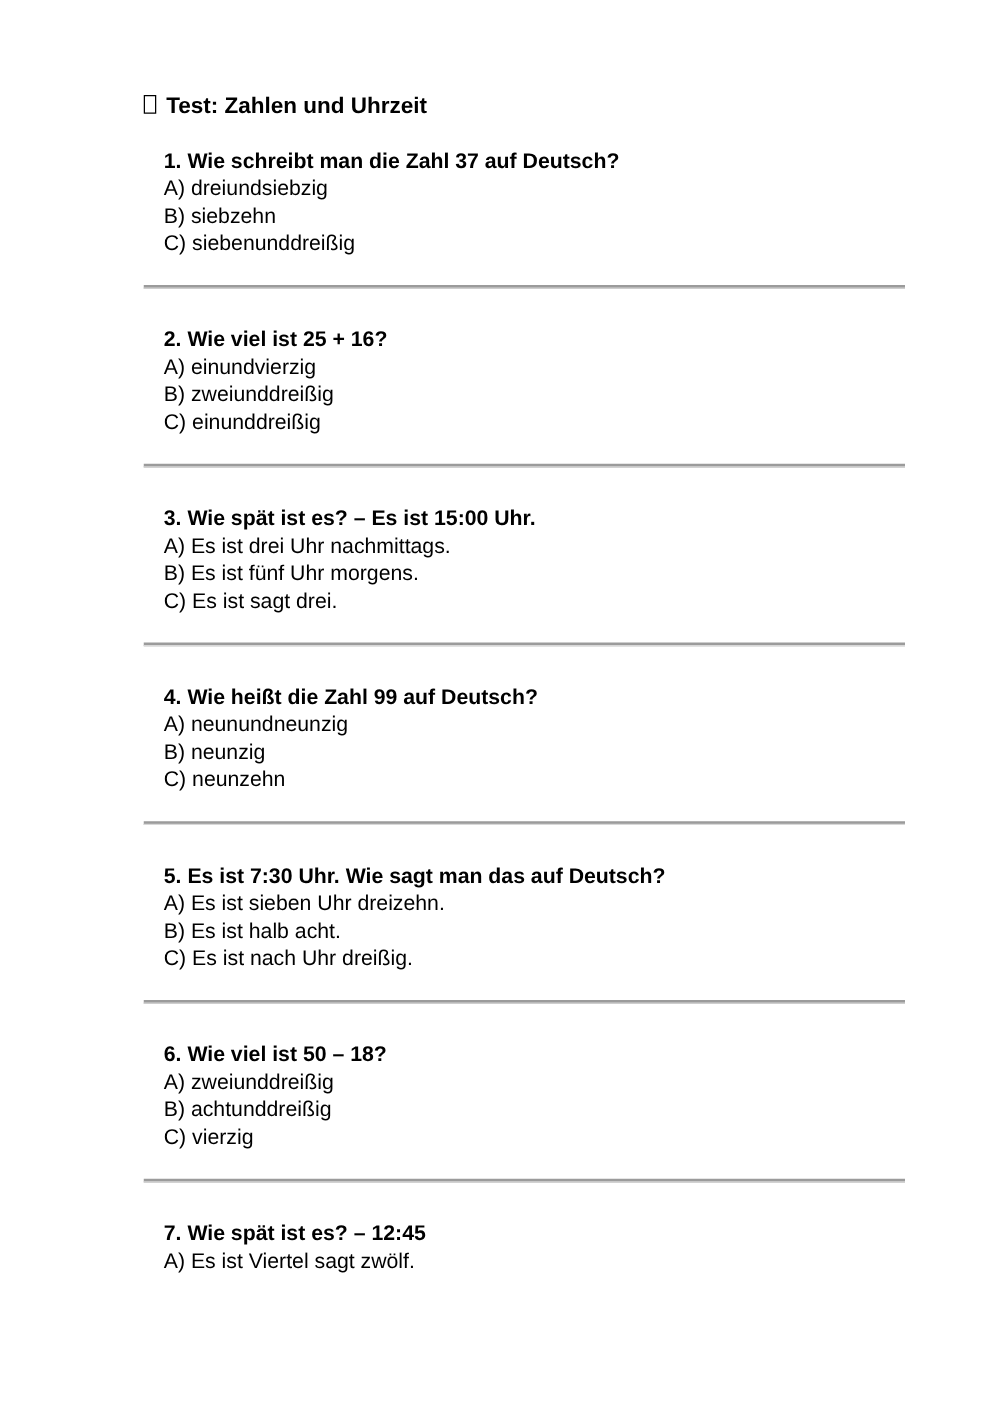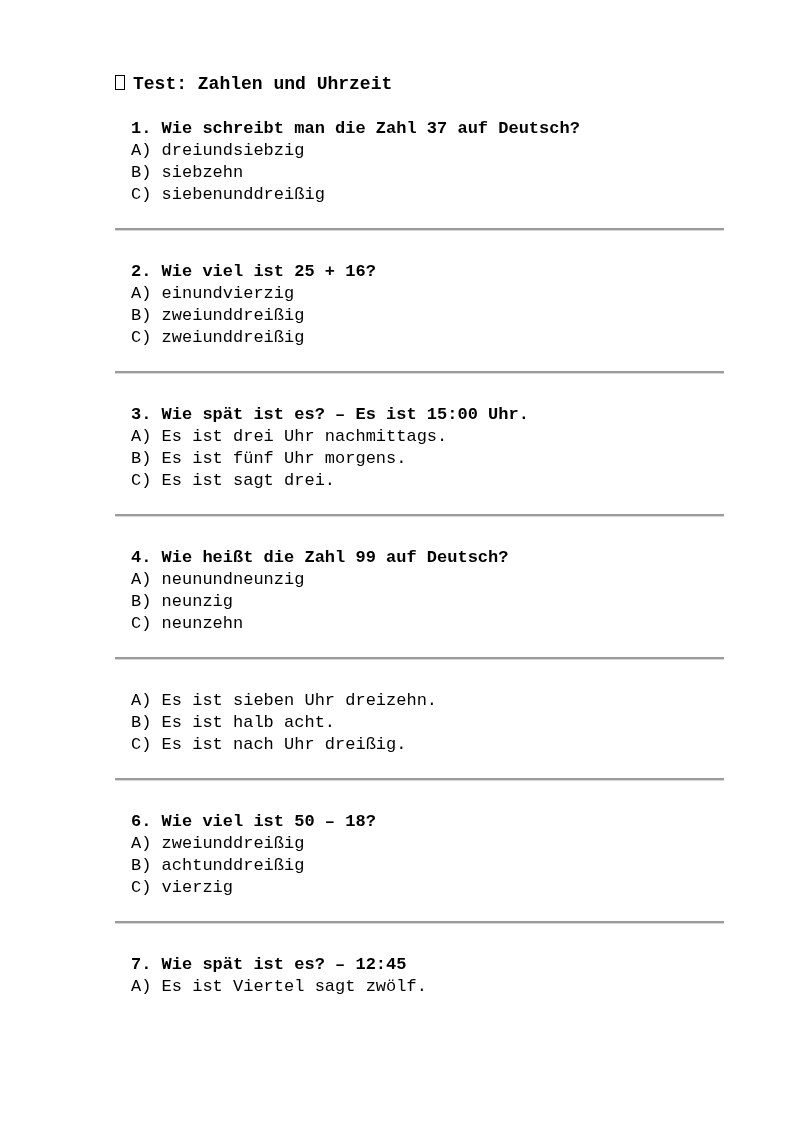--- a/index.html
+++ b/index.html
@@ -7,21 +7,21 @@
     padding: 0;
     background: #ffffff;
   }
   .page {
     position: relative;
     width: 800px;
     height: 1131px;
     box-sizing: border-box;
     background: #ffffff;
     padding: 73px 76px 0 115px;
-    font-family: Liberation Mono, monospace;
+    font-family: Liberation Sans, sans-serif;
     font-size: 17px;
     line-height: 22px;
     color: #000000;
     overflow: hidden;
   }
   .doc-title {
     font-weight: bold;
     font-size: 18px;
     line-height: 22px;
     margin: 0 0 23px 0;
@@ -66,38 +66,39 @@
     <div class="q-line q-heading">1. Wie schreibt man die Zahl 37 auf Deutsch?</div>
   <div class="q-line q-option">A) dreiundsiebzig</div>
         <div class="q-line q-option">B) siebzehn</div>
         <div class="q-line q-option">C) siebenunddreißig</div>
       </section>
 <hr class="divider">
   <section class="question">
     <div class="q-line q-heading">2. Wie viel ist 25 + 16?</div>
   <div class="q-line q-option">A) einundvierzig</div>
         <div class="q-line q-option">B) zweiunddreißig</div>
-        <div class="q-line q-option">C) zweiunddreißig</div>
+        <div class="q-line q-option">C) einunddreißig</div>
       </section>
 <hr class="divider">
   <section class="question">
     <div class="q-line q-heading">3. Wie spät ist es? – Es ist 15:00 Uhr.</div>
   <div class="q-line q-option">A) Es ist drei Uhr nachmittags.</div>
         <div class="q-line q-option">B) Es ist fünf Uhr morgens.</div>
         <div class="q-line q-option">C) Es ist sagt drei.</div>
       </section>
 <hr class="divider">
   <section class="question">
     <div class="q-line q-heading">4. Wie heißt die Zahl 99 auf Deutsch?</div>
   <div class="q-line q-option">A) neunundneunzig</div>
         <div class="q-line q-option">B) neunzig</div>
         <div class="q-line q-option">C) neunzehn</div>
       </section>
 <hr class="divider">
   <section class="question">
+    <div class="q-line q-heading">5. Es ist 7:30 Uhr. Wie sagt man das auf Deutsch?</div>
   <div class="q-line q-option">A) Es ist sieben Uhr dreizehn.</div>
         <div class="q-line q-option">B) Es ist halb acht.</div>
         <div class="q-line q-option">C) Es ist nach Uhr dreißig.</div>
       </section>
 <hr class="divider">
   <section class="question">
     <div class="q-line q-heading">6. Wie viel ist 50 – 18?</div>
   <div class="q-line q-option">A) zweiunddreißig</div>
         <div class="q-line q-option">B) achtunddreißig</div>
         <div class="q-line q-option">C) vierzig</div>

